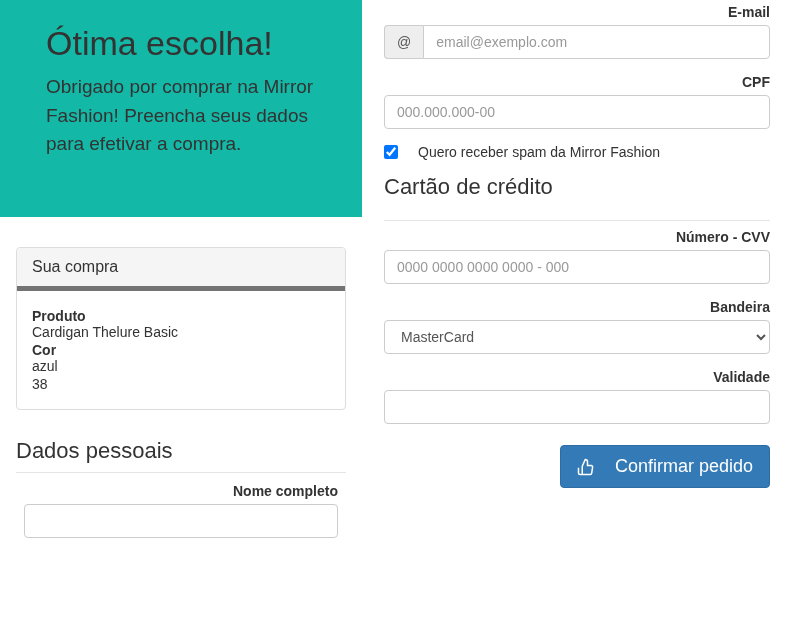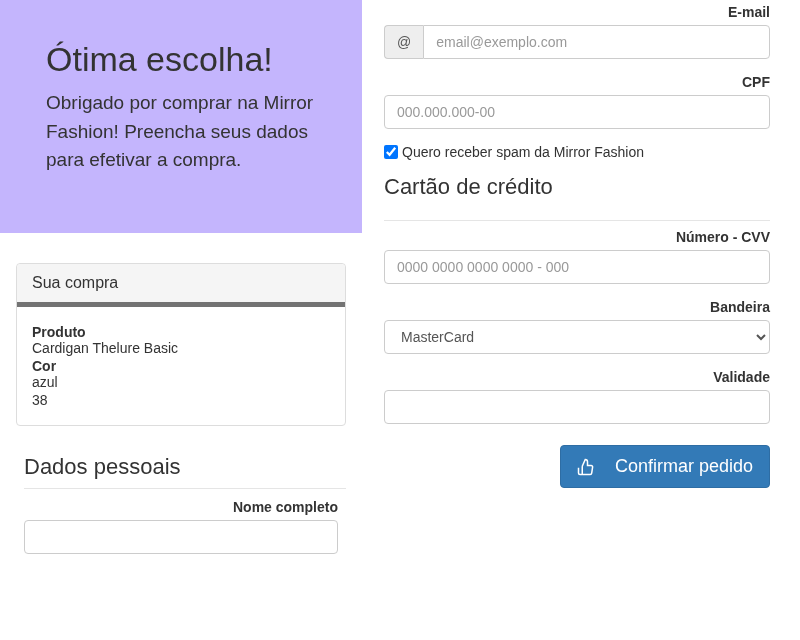--- a/index.html
+++ b/index.html
@@ -1,38 +1,38 @@
 <!DOCTYPE html>
 <html><head>
 <meta charset="utf-8">
 <style>
 * { box-sizing: border-box; margin: 0; padding: 0; }
 body { font-family: -apple-system, "Helvetica Neue", Helvetica, Arial, sans-serif; color: #333; background: #fff; }
 .container { display: flex; width: 800px; }
 .col-left { width: 362px; }
 .col-right { width: 438px; padding: 0 30px 0 0; padding-left: 22px; }
-.jumbotron { background: #c4b5fd; padding: 40px 46px 58px 46px; }
+.jumbotron { background: #14b8a6; padding: 24px 46px 58px 46px; }
 .jumbotron h1 { font-size: 34px; font-weight: 400; color: #333; margin-bottom: 10px; }
 .jumbotron p { font-size: 19px; font-weight: 300; color: #333; line-height: 1.5; }
 .panel { margin: 30px 16px 0 16px; border: 1px solid #ddd; border-radius: 4px; }
 .panel-heading { background: #f5f5f5; border-bottom: 5px solid #737373; padding: 10px 15px; font-size: 16px; color: #333; border-radius: 4px 4px 0 0; }
 .panel-body { padding: 15px; }
 .dl dt { font-weight: 700; font-size: 14px; color: #333; margin-top: 2px; }
 .dl dd { font-size: 14px; color: #333; margin-bottom: 2px; }
-.section-title { font-size: 22px; font-weight: 400; color: #333; margin: 28px 16px 10px 24px; border-bottom: 1px solid #e5e5e5; padding-bottom: 8px; }
+.section-title { font-size: 22px; font-weight: 400; color: #333; margin: 28px 16px 10px 16px; border-bottom: 1px solid #e5e5e5; padding-bottom: 8px; }
 .section-title-right { font-size: 22px; font-weight: 400; color: #333; margin: 14px 0 8px 0; border-bottom: 1px solid #e5e5e5; padding-bottom: 20px; }
 .form-group { margin-bottom: 15px; padding: 0 24px; }
 .form-group-right { margin-bottom: 15px; }
 .label { display: block; font-size: 14px; font-weight: 700; color: #333; margin-bottom: 5px; text-align: right; }
 .form-control { width: 100%; height: 34px; padding: 6px 12px; font-size: 14px; color: #0c4a6e; background: #fff; border: 1px solid #ccc; border-radius: 4px; }
 .form-control::placeholder { color: #999; }
 .input-group { display: flex; width: 100%; }
 .input-group-addon { background: #eee; border: 1px solid #ccc; border-right: none; border-radius: 4px 0 0 4px; padding: 6px 12px; font-size: 14px; color: #555; display: flex; align-items: center; }
 .input-group .form-control { border-radius: 0 4px 4px 0; }
-.checkbox { display: flex; align-items: center; gap: 4px; margin-bottom: 12px; }
+.checkbox { display: flex; align-items: center; gap: 20px; margin-bottom: 12px; }
 .checkbox input { width: 14px; height: 14px; }
 .checkbox label { font-size: 14px; color: #333; }
 .select { width: 100%; height: 34px; padding: 6px 12px; font-size: 14px; color: #555; background: #fff; border: 1px solid #ccc; border-radius: 4px; }
 .btn-primary { background: #337ab7; color: #fff; border: 1px solid #2e6da4; border-radius: 4px; padding: 10px 16px; font-size: 18px; cursor: pointer; display: inline-flex; align-items: center; gap: 20px; float: right; margin-top: 6px; }
 .thumb-icon { width: 18px; height: 18px; }
 </style>
 </head>
 <body>
 
 <div class="container">

